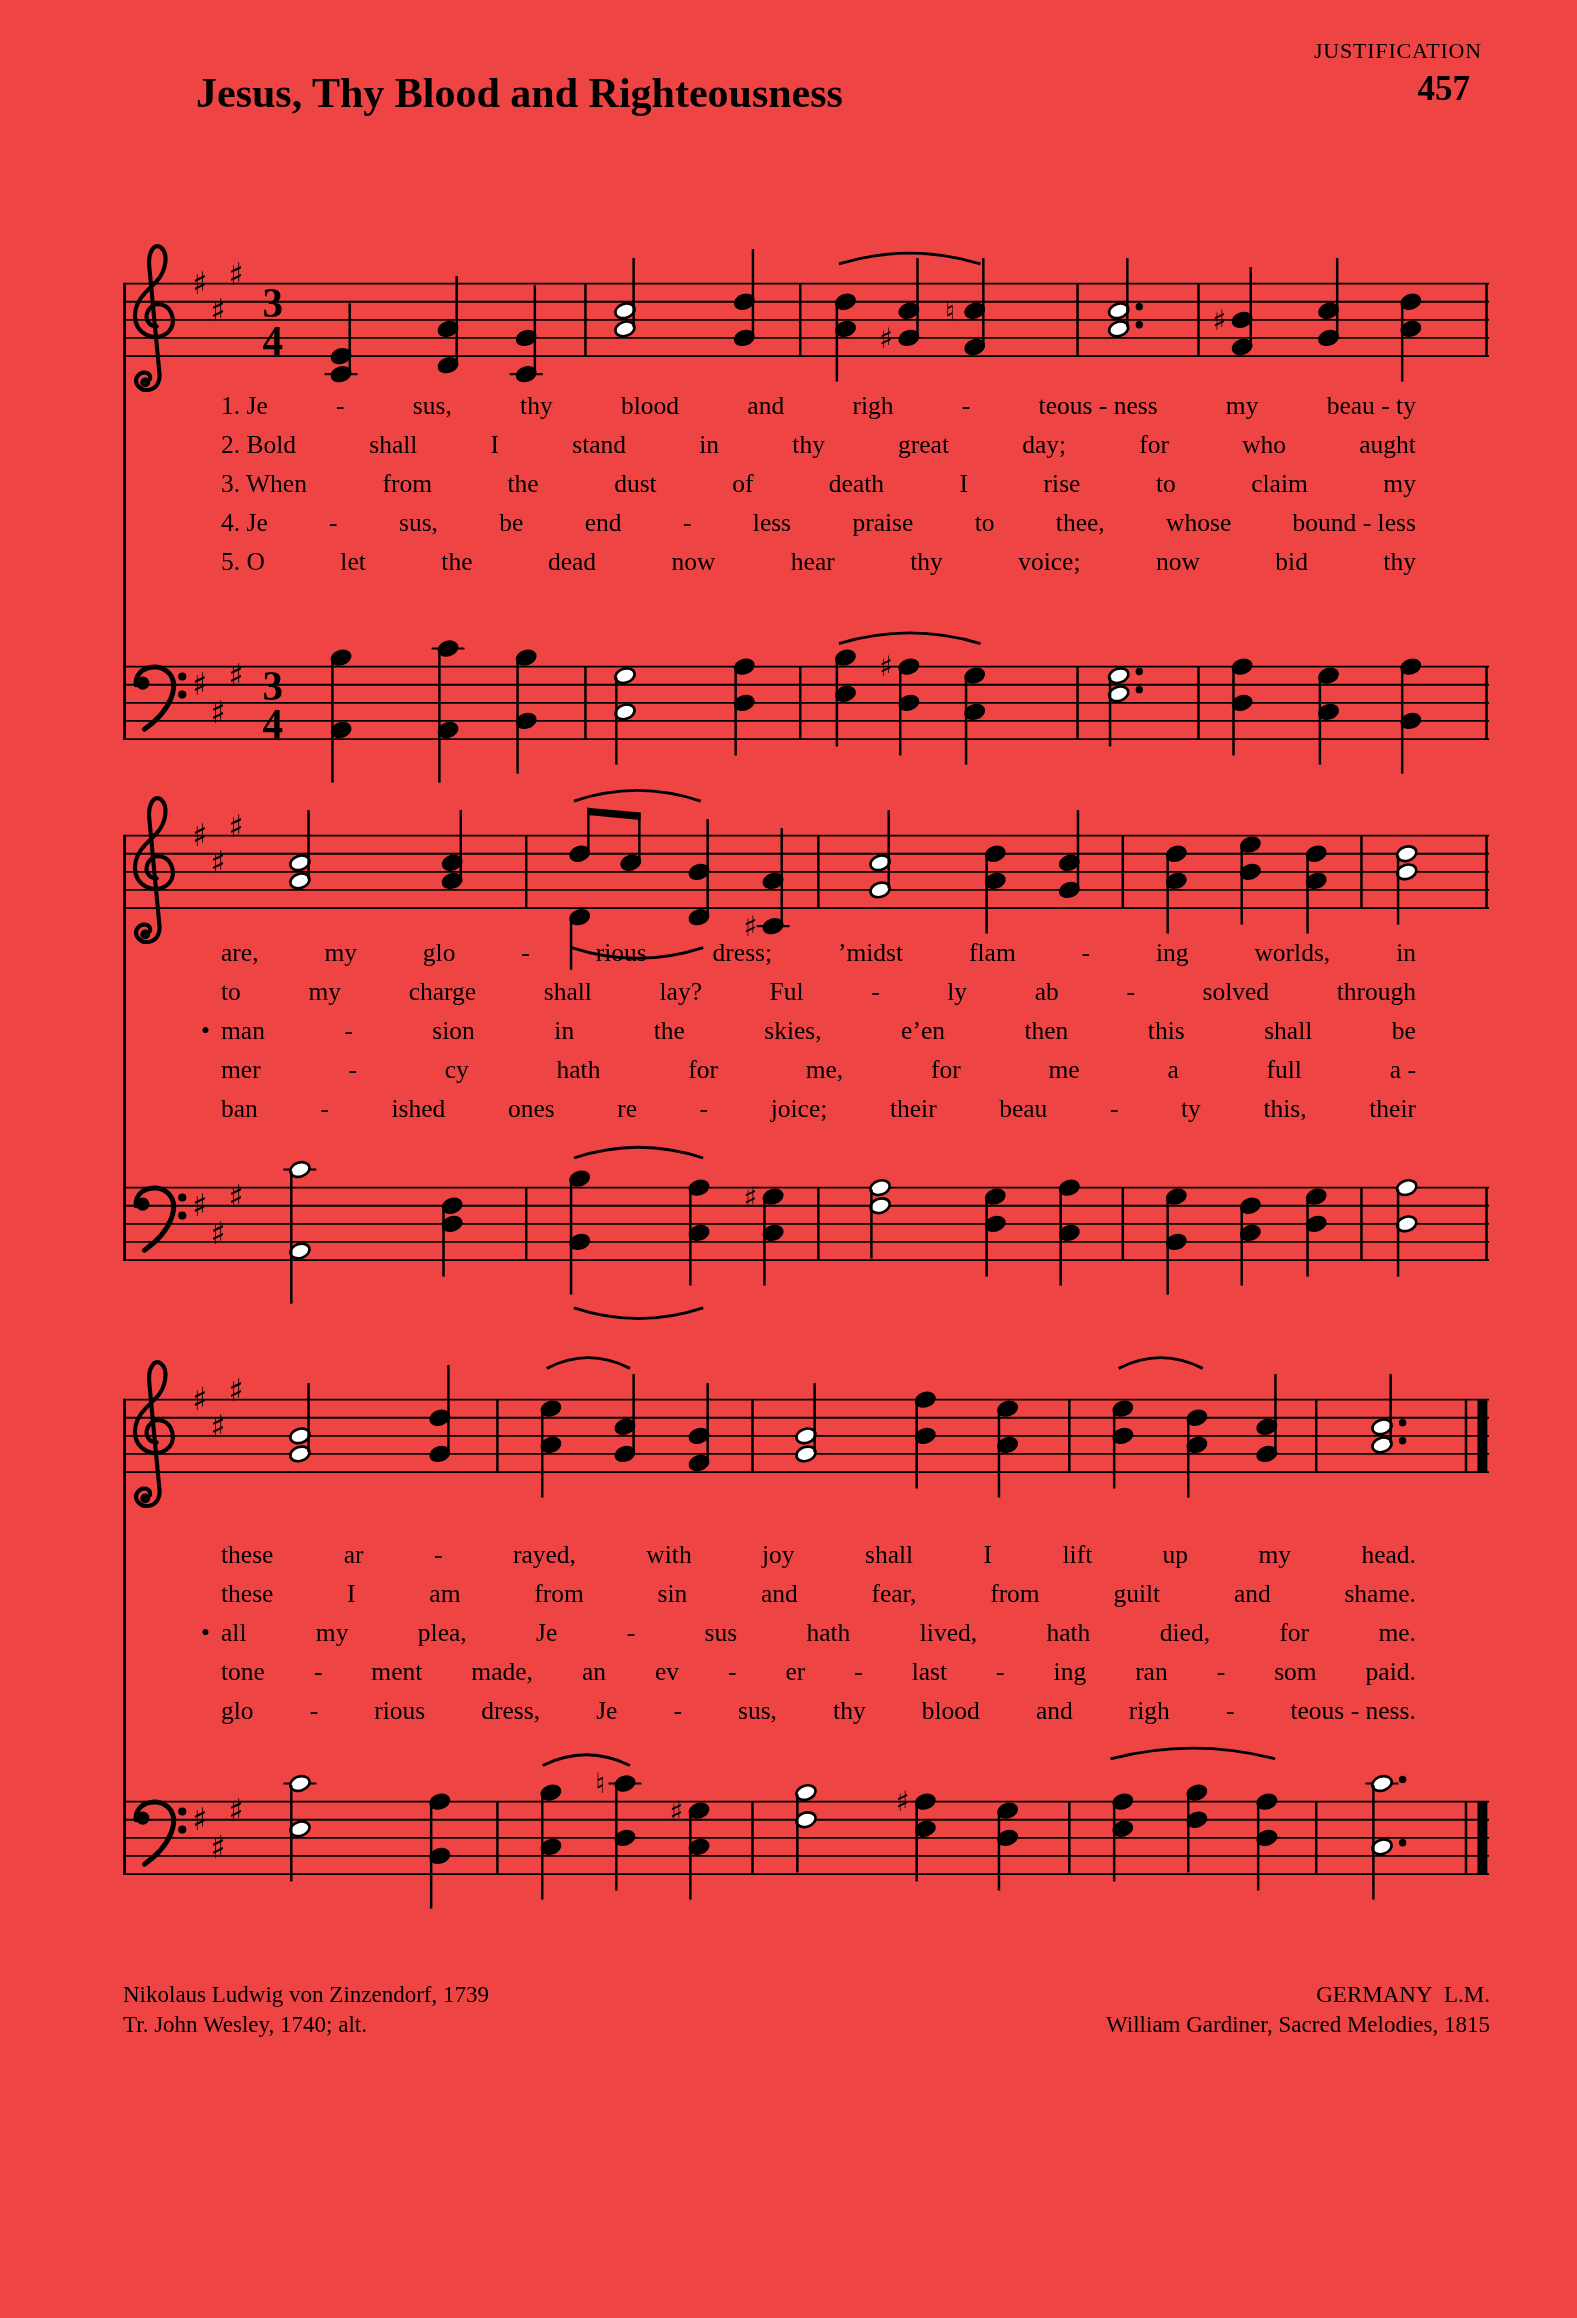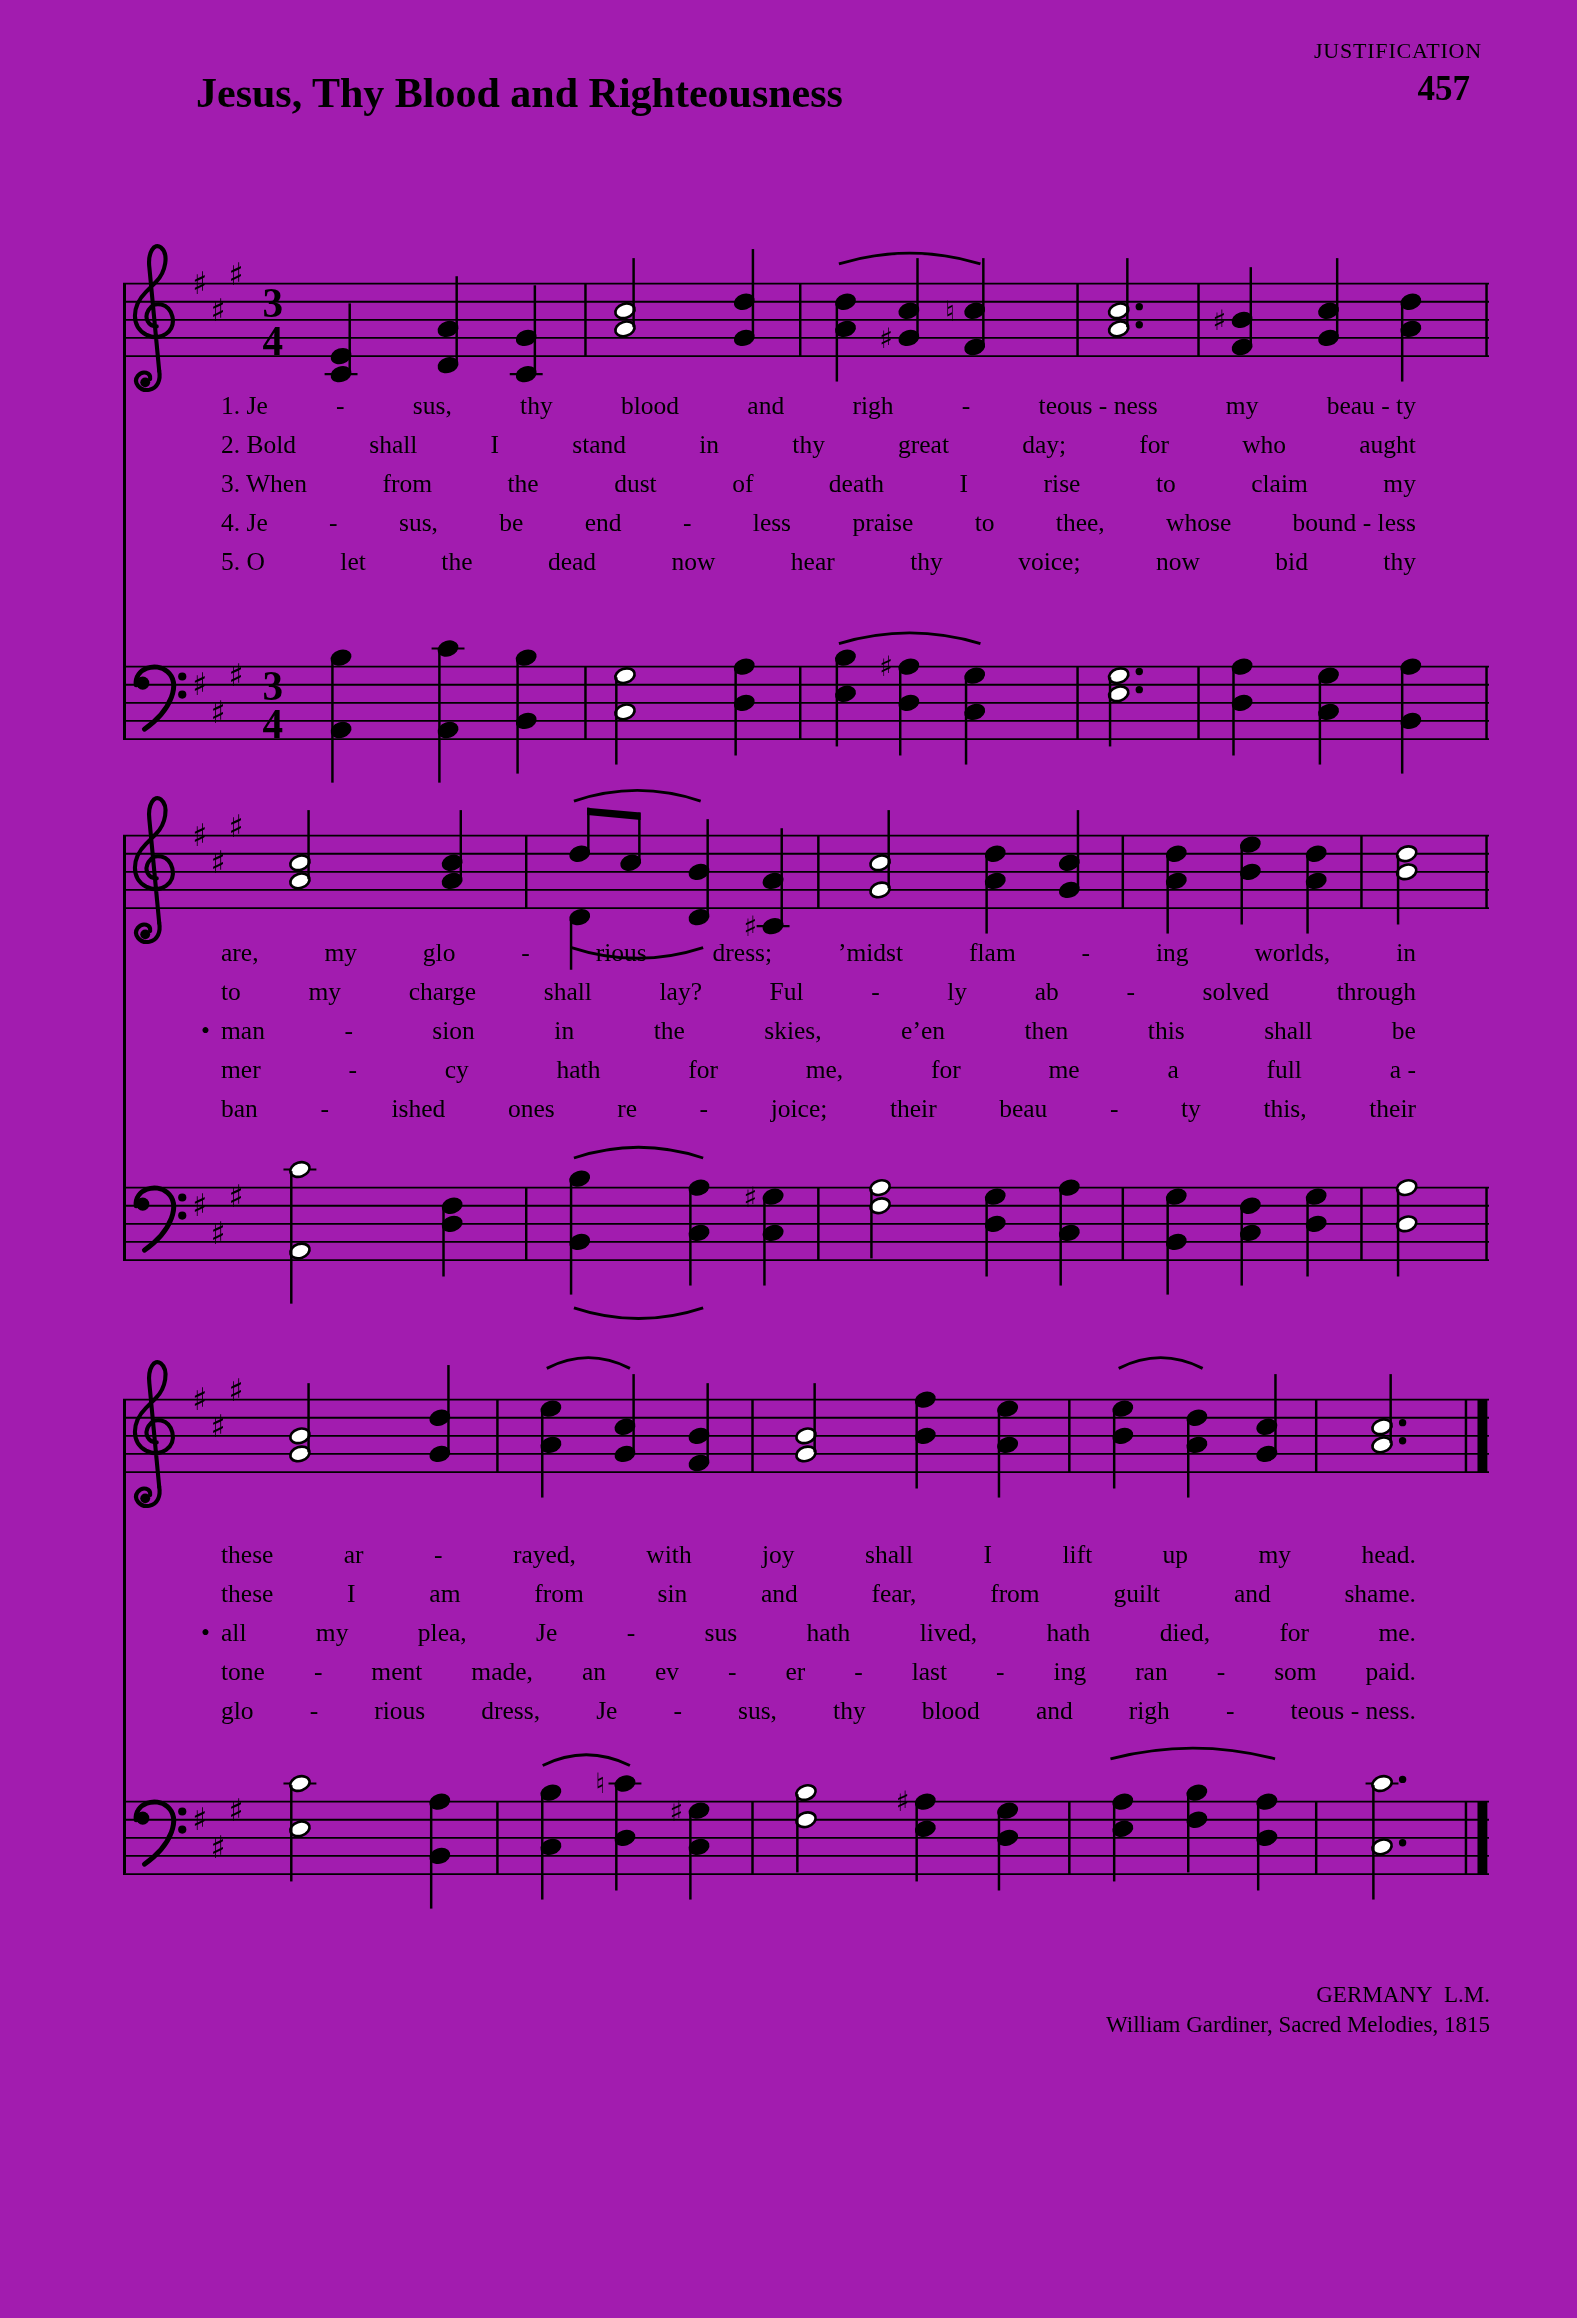--- a/index.html
+++ b/index.html
@@ -1,16 +1,16 @@
 <!DOCTYPE html>
 <html style="font-size:13px"><head>
 <meta charset="utf-8">
 <style>
   html,body{margin:0;padding:0;background:#e8e8e8;}
-  .page{position:relative;width:1578px;height:2319px;background:#a21caf;
+  .page{position:relative;width:1578px;height:2319px;background:#ef4444;
         font-family:"Liberation Serif", serif;color:#000;overflow:hidden;margin:0 auto;}
   .category{position:absolute;top:38px;right:96px;font-size:22px;letter-spacing:0.8px;}
   .title{position:absolute;top:69px;left:196px;width:1054px;text-align:left;
          font-size:42px;font-weight:bold;white-space:nowrap;}
   .number{position:absolute;top:69px;right:108px;font-size:35px;font-weight:bold;}
   #music-root{position:absolute;left:0;top:0;width:100%;height:100%;}
   .staff{position:absolute;width:1366px;height:198px;overflow:visible;}
   .sysline{position:absolute;width:2.5px;background:#000;}
   .lyrics{position:absolute;left:221px;width:1195px;}
   .lyric-line{position:relative;display:flex;justify-content:space-between;
@@ -438,18 +438,22 @@
       <div class="sysline" style="left: 123px; top: 1399px; height: 474px;"></div>
       <div class="lyrics" style="top: 1531px;">
         <div class="lyric-line"><span>these</span><span>ar</span><span>-</span><span>rayed,</span><span>with</span><span>joy</span><span>shall</span><span>I</span><span>lift</span><span>up</span><span>my</span><span>head.</span></div>
         <div class="lyric-line"><span>these</span><span>I</span><span>am</span><span>from</span><span>sin</span><span>and</span><span>fear,</span><span>from</span><span>guilt</span><span>and</span><span>shame.</span></div>
         <div class="lyric-line"><span class="bullet">•</span><span>all</span><span>my</span><span>plea,</span><span>Je</span><span>-</span><span>sus</span><span>hath</span><span>lived,</span><span>hath</span><span>died,</span><span>for</span><span>me.</span></div>
         <div class="lyric-line"><span>tone</span><span>-</span><span>ment</span><span>made,</span><span>an</span><span>ev</span><span>-</span><span>er</span><span>-</span><span>last</span><span>-</span><span>ing</span><span>ran</span><span>-</span><span>som</span><span>paid.</span></div>
         <div class="lyric-line"><span>glo</span><span>-</span><span>rious</span><span>dress,</span><span>Je</span><span>-</span><span>sus,</span><span>thy</span><span>blood</span><span>and</span><span>righ</span><span>-</span><span>teous - ness.</span></div>
       </div>
     </div>
 
+  <div class="credits-left">
+    <div>Nikolaus Ludwig von Zinzendorf, 1739</div>
+    <div>Tr. John Wesley, 1740; alt.</div>
+  </div>
   <div class="credits-right">
     <div>GERMANY&nbsp; L.M.</div>
     <div><span>William Gardiner, </span><span class="it">Sacred Melodies,</span><span> 1815</span></div>
   </div>
 </div>
 
 
 </body></html>

